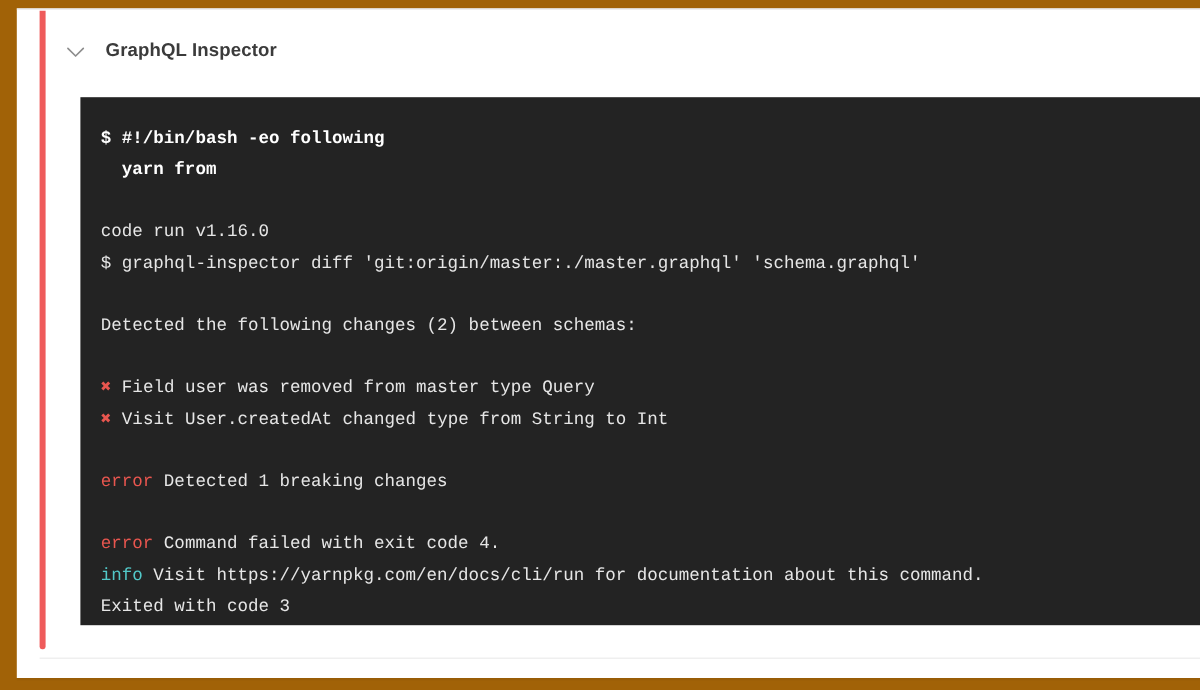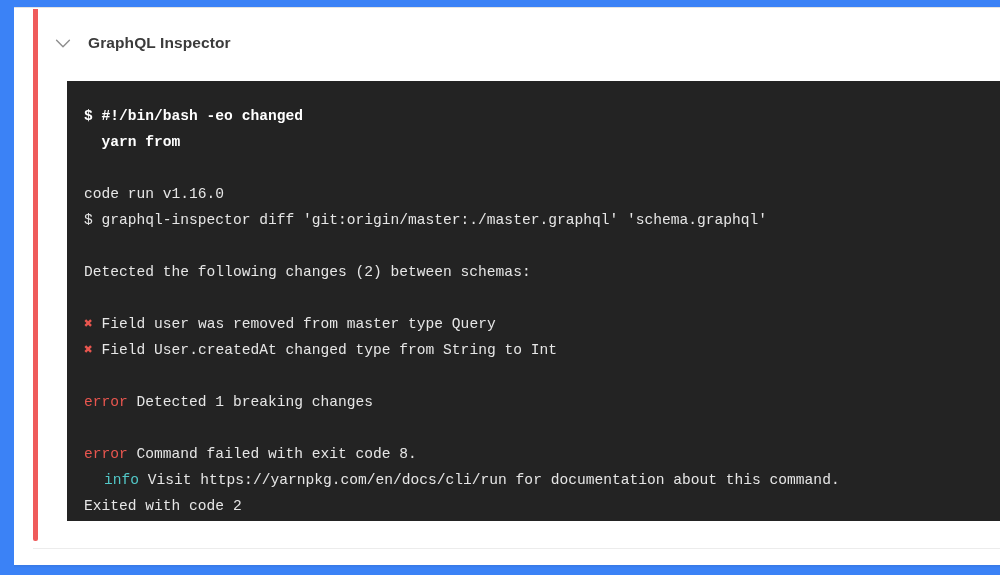--- a/index.html
+++ b/index.html
@@ -13,21 +13,21 @@
     background: #f1f1f1;
     font-family: "Liberation Sans", sans-serif;
     -webkit-font-smoothing: antialiased;
   }
 
   
   .page {
     position: relative;
     width: 1000px;
     height: 575px;
-    background: #3b82f6;
+    background: #a16207;
   }
 
   
   .step-card {
     position: absolute;
     left: 14px;
     top: 7px;
     width: 986px;
     height: 558px;
     background: #ffffff;
@@ -96,21 +96,21 @@
   .line {
     white-space: pre;
     min-height: 26px;
   }
   .line.blank { color: transparent; }
   .line.cmd {
     font-weight: bold;
     color: #ffffff;
   }
   .tok-error { color: #e8564f; }
-  .tok-info  { color: #52c8c8; margin-left: 20px; }
+  .tok-info  { color: #52c8c8; }
   .tok-cross {
     color: #e8564f;
     font-weight: bold;
   }
 
   
   .step-divider {
     position: absolute;
     left: 19px;
     right: 0;
@@ -141,35 +141,35 @@
     <div class="step-header">
       <span class="chevron-icon">
         <svg viewBox="0 0 24 24" width="22" height="22" fill="none" stroke="currentColor" stroke-width="1.5" stroke-linecap="round" stroke-linejoin="round">
           <polyline points="5,9 12,16 19,9"></polyline>
         </svg>
       </span>
       <span class="step-title">GraphQL Inspector</span>
     </div>
 
     <div class="console">
-        <div class="line cmd"><span>$ #!/bin/bash -eo changed</span></div>
+        <div class="line cmd"><span>$ #!/bin/bash -eo following</span></div>
         <div class="line cmd"><span>  yarn from</span></div>
         <div class="line blank"><span> </span></div>
         <div class="line"><span>code run v1.16.0</span></div>
         <div class="line"><span>$ graphql-inspector diff 'git:origin/master:./master.graphql' 'schema.graphql'</span></div>
         <div class="line blank"><span> </span></div>
         <div class="line"><span>Detected the following changes (2) between schemas:</span></div>
         <div class="line blank"><span> </span></div>
         <div class="line"><span class="tok-cross">✖</span><span> Field user was removed from master type Query</span></div>
-        <div class="line"><span class="tok-cross">✖</span><span> Field User.createdAt changed type from String to Int</span></div>
+        <div class="line"><span class="tok-cross">✖</span><span> Visit User.createdAt changed type from String to Int</span></div>
         <div class="line blank"><span> </span></div>
         <div class="line"><span class="tok-error">error</span><span> Detected 1 breaking changes</span></div>
         <div class="line blank"><span> </span></div>
-        <div class="line"><span class="tok-error">error</span><span> Command failed with exit code 8.</span></div>
+        <div class="line"><span class="tok-error">error</span><span> Command failed with exit code 4.</span></div>
         <div class="line"><span class="tok-info">info</span><span> Visit https://yarnpkg.com/en/docs/cli/run for documentation about this command.</span></div>
-        <div class="line"><span>Exited with code 2</span></div>
+        <div class="line"><span>Exited with code 3</span></div>
       </div>
 
     <div class="step-divider"></div>
   </div>
 
   <div class="card-shadow"></div>
 </div>
 
 </body></html>

